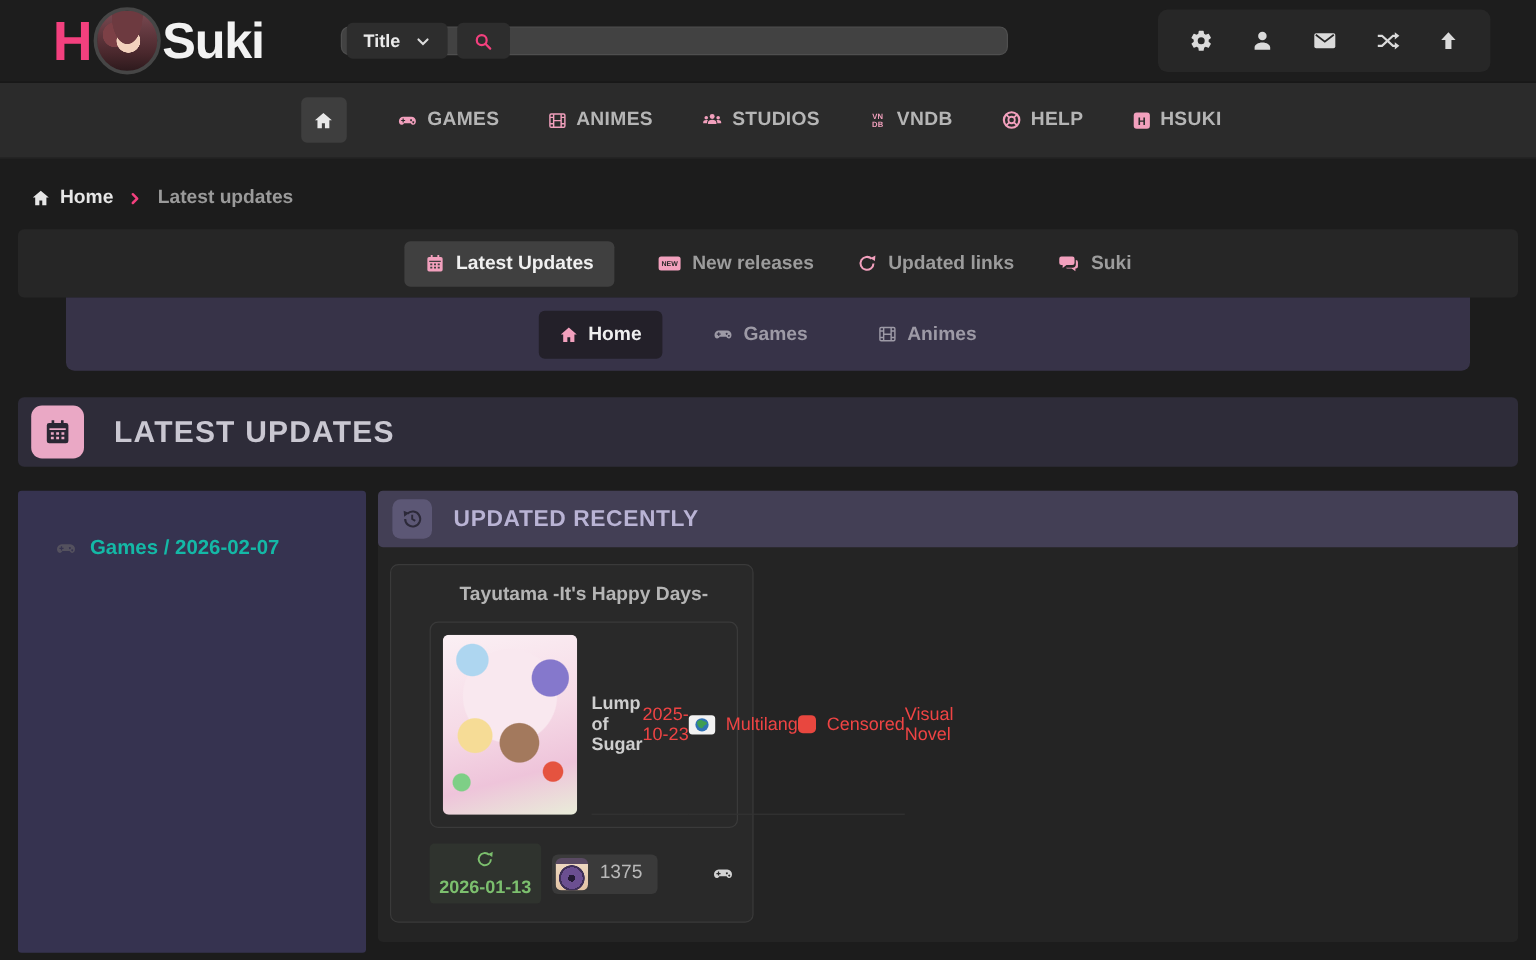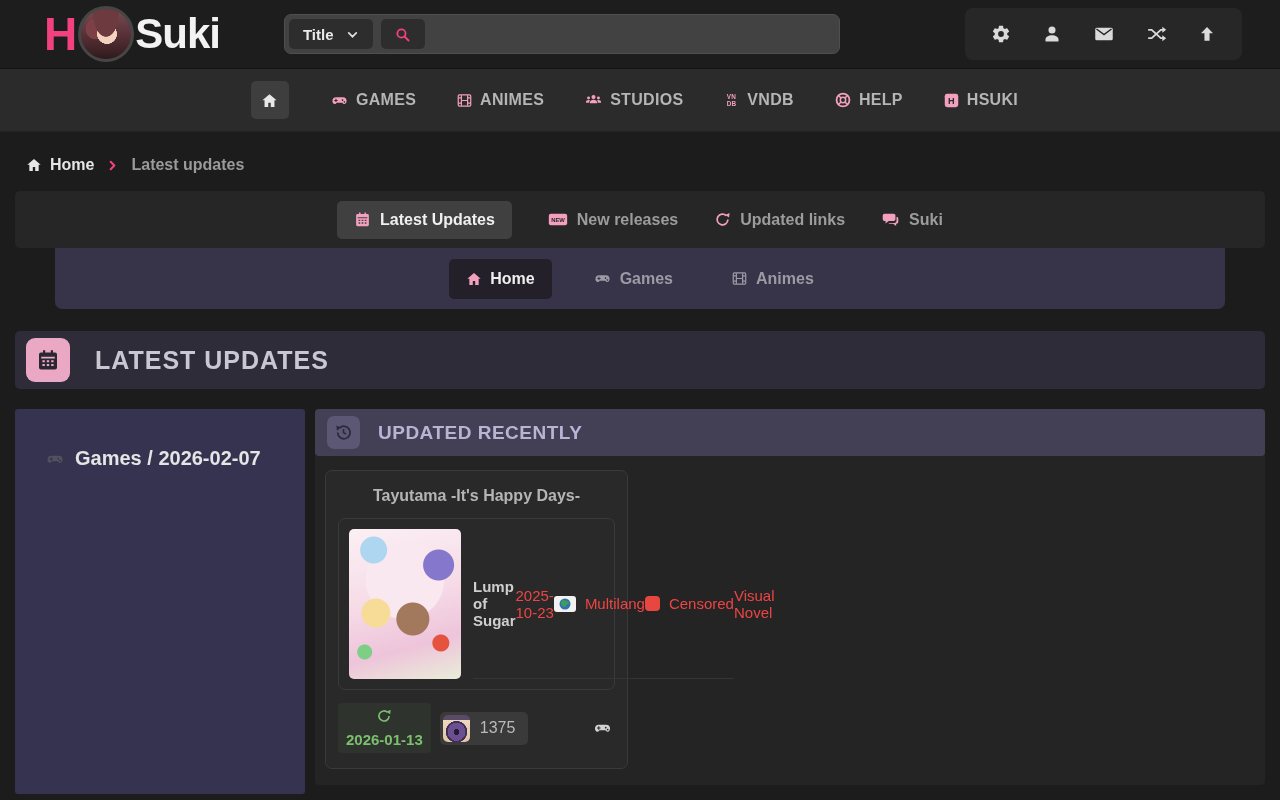--- a/index.html
+++ b/index.html
@@ -12,21 +12,21 @@
   .logo { display:flex; align-items:center; cursor:pointer; }
   .logo-h { color:#f3407e; font-size:46px; font-weight:bold; letter-spacing:-2px; line-height:1; }
   .logo-avatar { width:56px; height:56px; border-radius:50%; margin:0 1px 0 3px; border:3px solid #464646;
     background:
       radial-gradient(ellipse at 50% 8%, #6d3a40 0 36%, transparent 37%),
       radial-gradient(circle at 52% 50%, #f3d2bd 0 27%, transparent 28%),
       radial-gradient(circle at 30% 40%, #7c4046 0 22%, transparent 23%),
       linear-gradient(180deg, #7b4a52 0%, #4a282d 70%, #2e1a1d 100%); }
   .logo-suki { color:#f2f2f2; font-size:42px; font-weight:bold; letter-spacing:-1px; line-height:1; }
 
-  .searchbar { margin-left:64px; width:556px; height:40px; background:#424242; border:1px solid #4f4f4f; border-radius:7px; display:flex; align-items:center; }
+  .searchbar { margin-left:64px; width:556px; height:24px; background:#424242; border:1px solid #4f4f4f; border-radius:7px; display:flex; align-items:center; }
   .search-cat { height:30px; margin:4px; background:#2d2d2d; border-radius:5px; display:flex; align-items:center; gap:12px; padding:0 14px; color:#eaeaea; font-weight:bold; font-size:15px; cursor:pointer; }
   .search-cat .chev { color:#dcdcdc; display:flex; }
   .search-input { flex:1; min-width:0; background:transparent; border:none; outline:none; color:#cfcfcf; font-size:15px; letter-spacing:1px; font-weight:bold; padding:0 6px; font-family:"Liberation Sans",sans-serif; }
   .search-input::placeholder { color:#8d8d8d; }
   .search-btn { width:44px; height:30px; margin:4px; background:#2d2d2d; border-radius:5px; display:flex; align-items:center; justify-content:center; color:#f3407e; cursor:pointer; border:none; }
 
   .quick-icons { margin-left:auto; background:#272727; border-radius:8px; height:52px; display:flex; align-items:center; gap:31px; padding:0 26px; color:#dadada; }
   .qicon { display:flex; align-items:center; cursor:pointer; }
 
   
@@ -54,30 +54,30 @@
   .subtab.active .si { color:#f2a0bd; }
 
   
   .heading-bar { margin:22px 15px 0; background:#2e2c39; border-radius:5px; height:58px; display:flex; align-items:center; padding-left:11px; }
   .heading-icon { width:44px; height:44px; background:#eaa8c5; border-radius:9px; color:#2a2733; display:flex; align-items:center; justify-content:center; }
   .heading-title { margin-left:25px; color:#c9c7d1; font-size:25px; font-weight:bold; letter-spacing:1px; }
 
   
   .content { margin:20px 15px 0; display:flex; gap:10px; height:385px; }
   .sidebar { width:290px; background:#363350; border-radius:3px; padding:38px 0 0 30px; flex:none; }
-  .side-label { display:flex; align-items:center; gap:10px; color:#e5e5e5; font-weight:bold; font-size:20px; cursor:pointer; }
+  .side-label { display:flex; align-items:center; gap:10px; color:#14b8a6; font-weight:bold; font-size:17px; cursor:pointer; }
   .side-label .gi { color:#54515e; display:flex; }
 
   .main-col { flex:1; }
   .panel { background:#242424; border-radius:4px; padding-bottom:16px; }
   .section-bar { height:47px; background:#433f55; border-radius:4px; display:flex; align-items:center; padding-left:12px; }
   .section-icon { width:33px; height:33px; background:#5c5775; border-radius:7px; color:#2c2939; display:flex; align-items:center; justify-content:center; }
   .section-title { margin-left:18px; color:#b9b3d4; font-size:19px; font-weight:bold; letter-spacing:.5px; }
 
-  .card { width:303px; margin:14px 0 0 10px; background:#292929; border:1px solid #3a3a3a; border-radius:7px; }
+  .card { width:303px; margin:14px 0 0 10px; background:#292929; border:1px solid #3a3a3a; border-radius:7px;padding-left:20px; }
   .card-title { text-align:center; padding:16px 8px 13px; color:#b5b5b5; font-weight:bold; font-size:16px; cursor:pointer; }
   .card-inner { margin:0 12px; border:1px solid #3a3a3a; border-radius:7px; padding:10px; display:flex; gap:12px; height:172px; }
   .cover { width:112px; height:100%; border-radius:5px; flex:none; cursor:pointer;
     background:
       radial-gradient(circle at 22% 14%, #aed6f0 0 13px, transparent 14px),
       radial-gradient(circle at 80% 24%, #8578cc 0 15px, transparent 16px),
       radial-gradient(circle at 24% 56%, #f6dc96 0 14px, transparent 15px),
       radial-gradient(circle at 57% 60%, #a3795d 0 16px, transparent 17px),
       radial-gradient(circle at 82% 76%, #e5533f 0 8px, transparent 9px),
       radial-gradient(circle at 14% 82%, #7ecf86 0 7px, transparent 8px),

